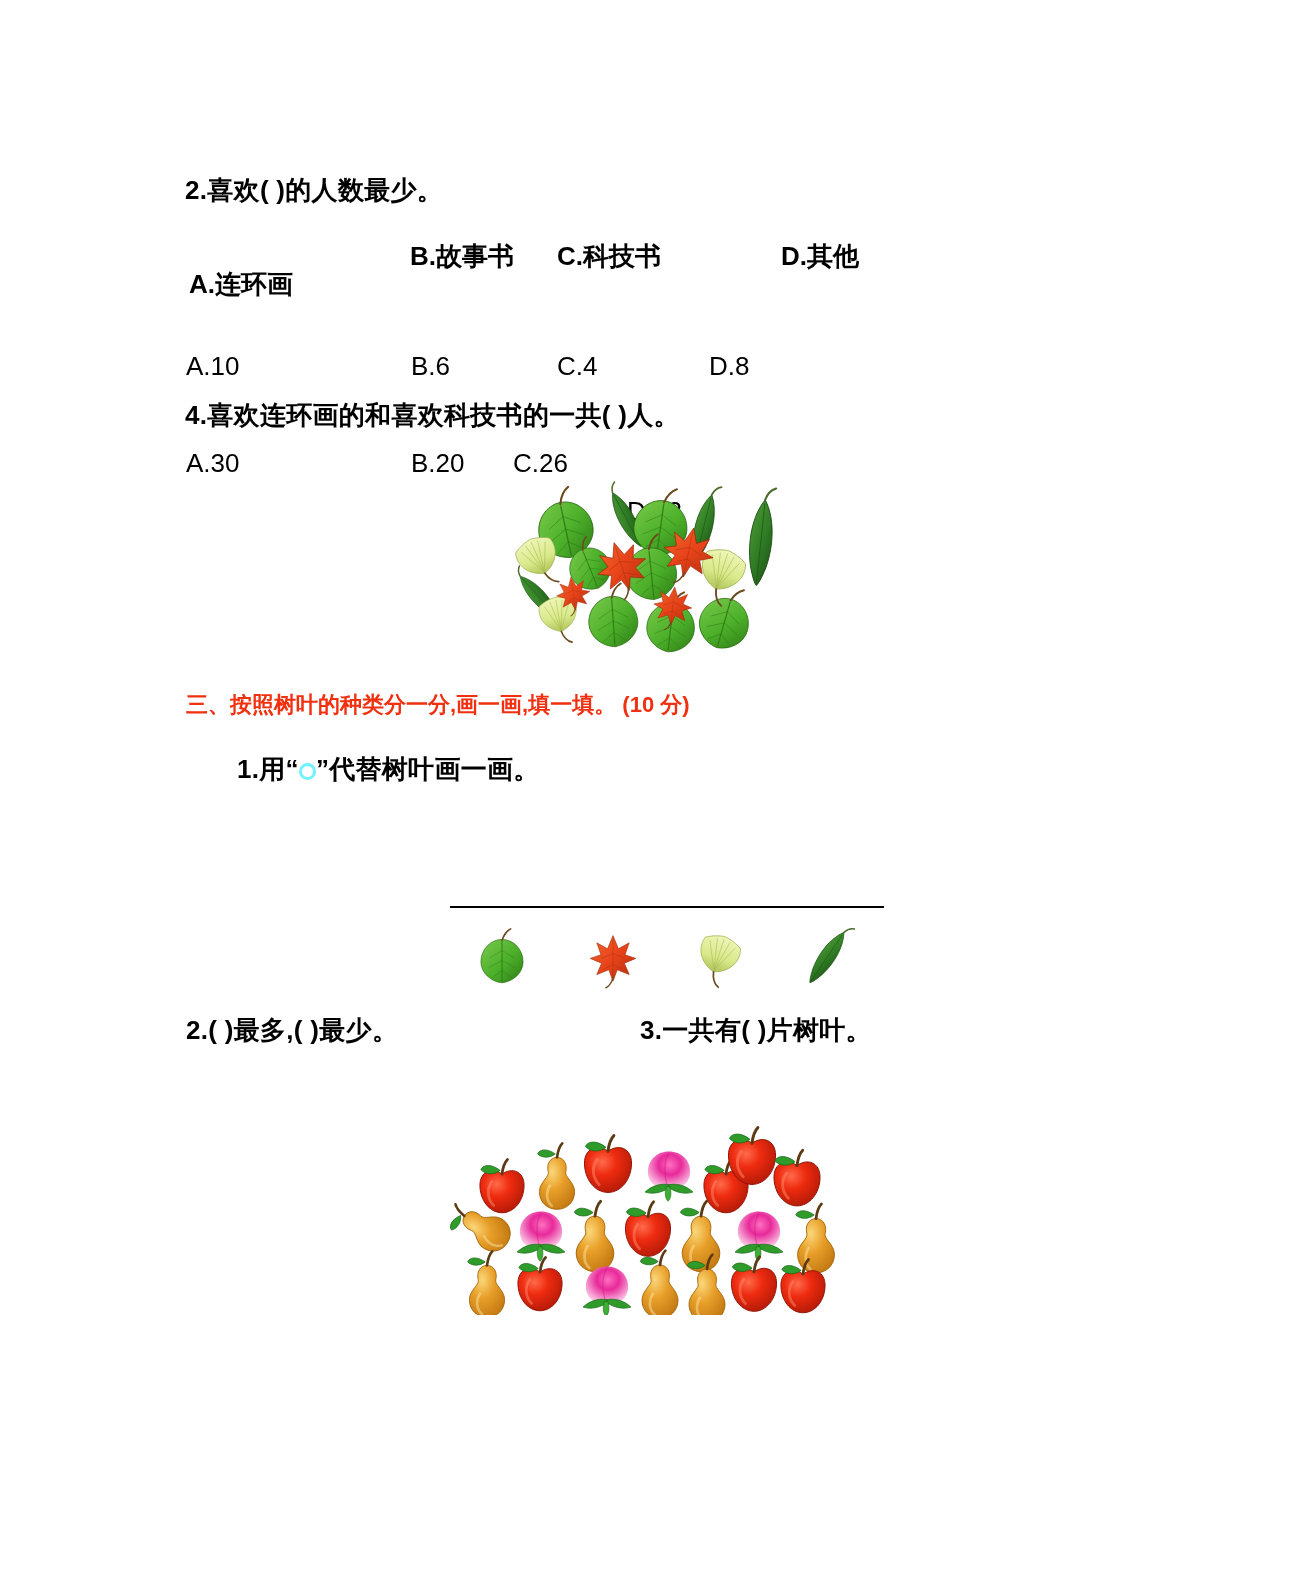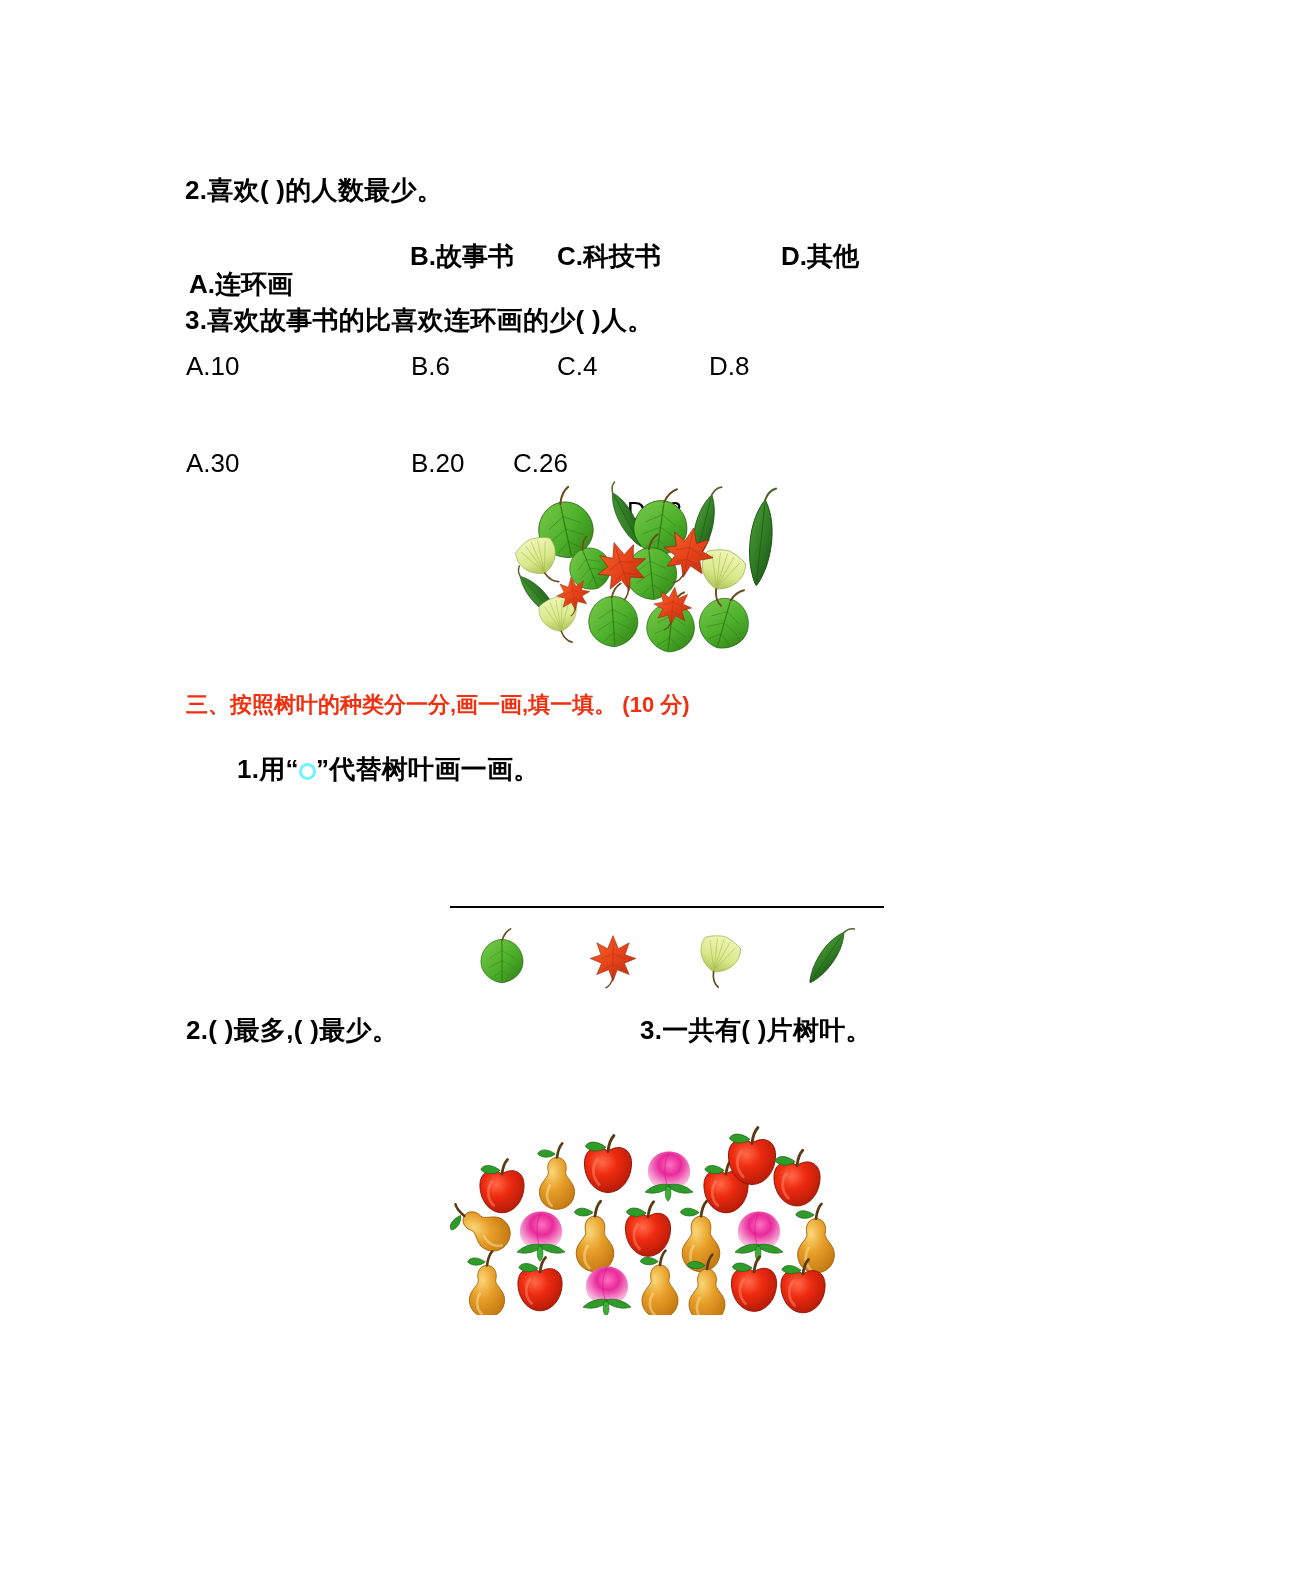--- a/index.html
+++ b/index.html
@@ -76,27 +76,27 @@
 
 <div class="page">
 
   <div class="qline" style="left:185px; top:176px;">2.喜欢(        )的人数最少。</div>
 
   <div class="opt cjk" style="left:189px; top:242px;margin-top:28px;">A.连环画</div>
   <div class="opt cjk" style="left:410px; top:242px;">B.故事书</div>
   <div class="opt cjk" style="left:557px; top:242px;">C.科技书</div>
   <div class="opt cjk" style="left:781px; top:242px;">D.其他</div>
 
-  <div class="qline" style="left:185px; top:306px;">3.喜欢故事书的比喜欢连环画的少(        )人。</div>
 
   <div class="opt" style="left:186px; top:352px;">A.10</div>
   <div class="opt" style="left:411px; top:352px;">B.6</div>
   <div class="opt" style="left:557px; top:352px;">C.4</div>
   <div class="opt" style="left:709px; top:352px;">D.8</div>
 
+  <div class="qline" style="left:185px; top:401px;">4.喜欢连环画的和喜欢科技书的一共(        )人。</div>
 
   <div class="opt" style="left:186px; top:449px;">A.30</div>
   <div class="opt" style="left:411px; top:449px;">B.20</div>
   <div class="opt" style="left:485px; top:449px;margin-left:28px;">C.26</div>
   <div class="opt" style="left:627px; top:449px;margin-top:48px;">D.12</div>
 
   <div class="illus" style="left:493px; top:478px;">
     <svg width="300" height="180" viewBox="0 0 300 180" xmlns="http://www.w3.org/2000/svg">
       <defs>
         <linearGradient id="gLeaf" x1="0" y1="0" x2="1" y2="1">

